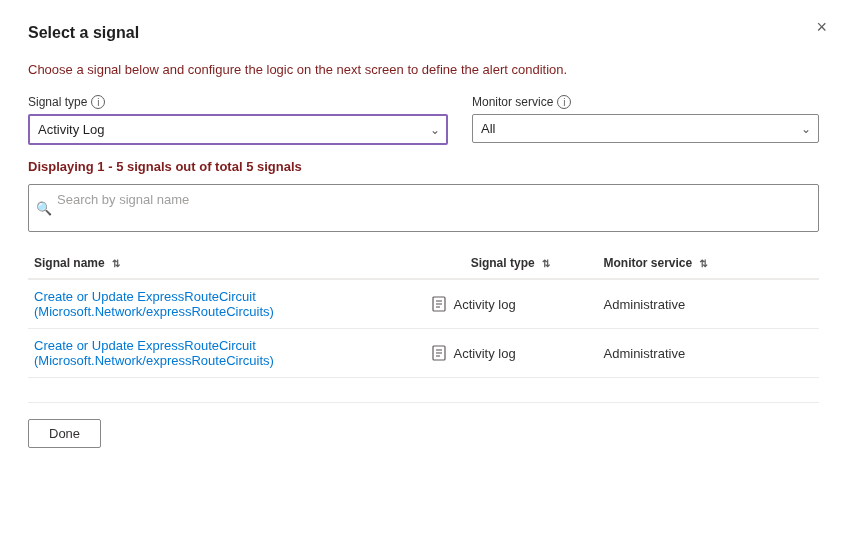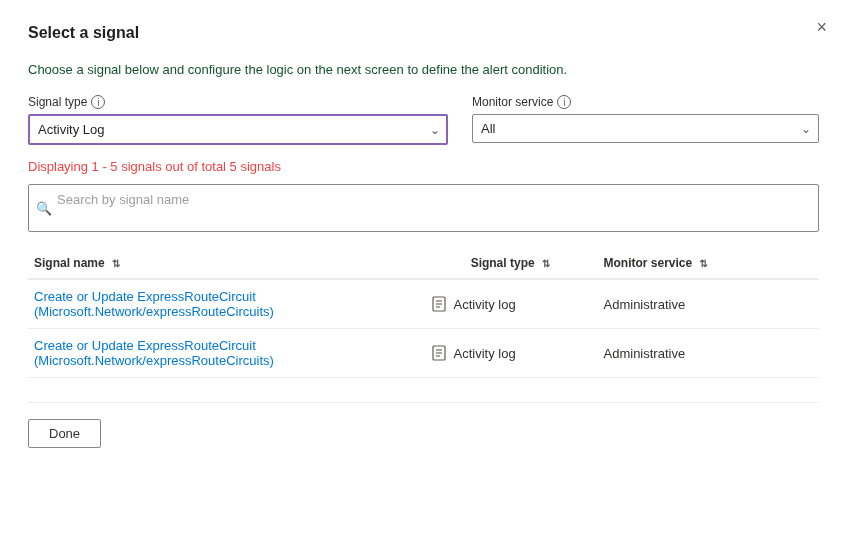--- a/index.html
+++ b/index.html
@@ -31,21 +31,21 @@
       top: 18px;
       right: 20px;
       background: none;
       border: none;
       font-size: 18px;
       cursor: pointer;
       color: #605e5c;
       line-height: 1;
     }
     .description {
-      color: #14532d;
+      color: #7f1d1d;
       margin-bottom: 18px;
       font-size: 13px;
     }
     .form-row {
       display: flex;
       gap: 24px;
       margin-bottom: 14px;
     }
     .form-group {
       display: flex;
@@ -97,23 +97,23 @@
       position: absolute;
       right: 8px;
       top: 50%;
       transform: translateY(-50%);
       pointer-events: none;
       color: #605e5c;
       font-size: 12px;
     }
     .displaying-text {
       font-size: 13px;
-      color: #ef4444;
+      color: #7f1d1d;
       margin-bottom: 10px;
-      font-weight: 400;
+      font-weight: 700;
     }
     .search-box-wrapper {
       position: relative;
       margin-bottom: 0;
     }
     .search-icon-inner {
       position: absolute;
       left: 8px;
       top: 50%;
       transform: translateY(-50%);

